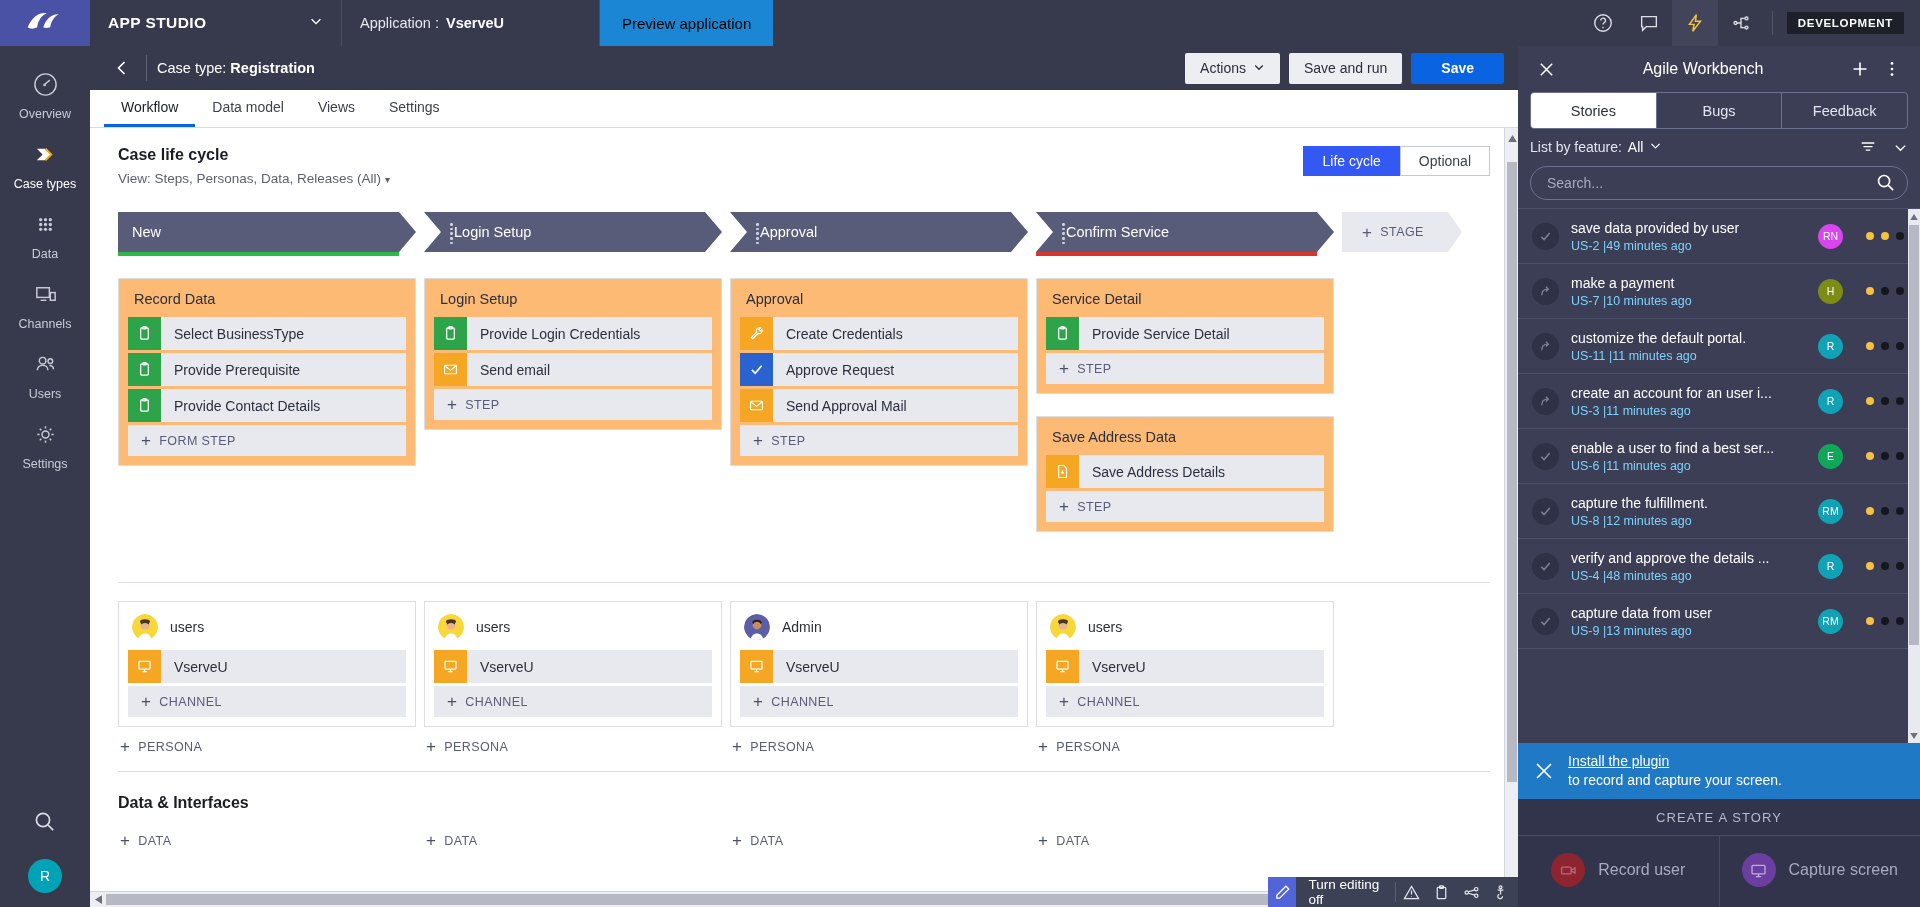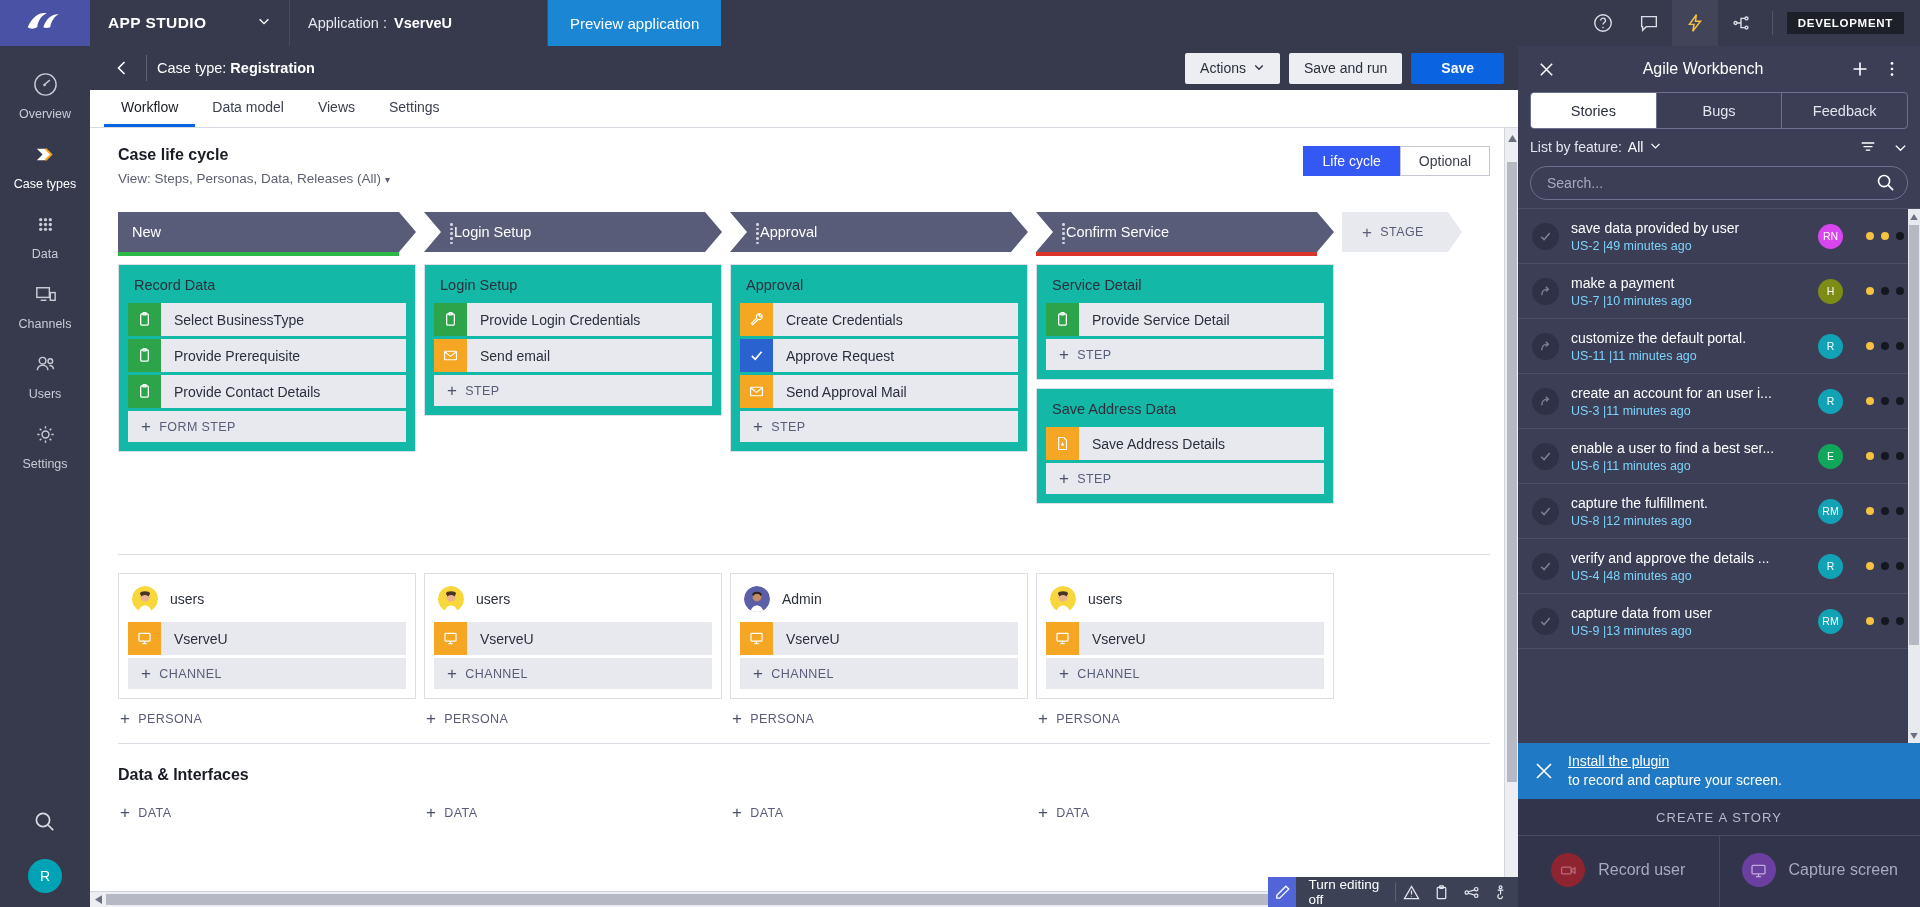--- a/index.html
+++ b/index.html
@@ -14,33 +14,33 @@
   
   .topbar {
     height: 46px; background: #373a4d; display: flex; align-items: stretch;
     flex: 0 0 46px; color: #fff; position: relative; z-index: 40;
   }
   .logo-cell {
     width: 90px; background: #4a52a6; display: flex; align-items: center; justify-content: center;
   }
   .logo-cell svg { width: 42px; height: 26px; }
   .studio-cell {
-    width: 200px; display: flex; align-items: center; padding: 0 18px;
+    width: 252px; display: flex; align-items: center; padding: 0 18px;
     border-right: 1px solid #4a4d60; justify-content: space-between;
   }
   .studio-label { font-size: 15.5px; font-weight: bold; letter-spacing: .4px; }
   .app-cell {
     width: 258px; display: flex; align-items: center; padding: 0 18px; gap: 7px;
     border-right: 1px solid #4a4d60; font-size: 14.5px;
   }
   .app-cell .lbl { color: #e6e7ee; }
   .app-cell .val { font-weight: bold; color: #fff; }
   .preview-btn {
     background: #1b86d4; display: flex; align-items: center; padding: 0 22px;
-    font-size: 15px; color: #ffffff; cursor: pointer;
+    font-size: 15px; color: #000000; cursor: pointer;
   }
   .topbar-spacer { flex: 1; }
   .top-icons { display: flex; align-items: stretch; }
   .top-icon {
     width: 46px; display: flex; align-items: center; justify-content: center; cursor: pointer;
   }
   .top-icon.active { background: #42455a; }
   .top-icon svg { width: 22px; height: 22px; }
   .top-divider { width: 1px; background: #52556a; margin: 11px 8px; }
   .dev-badge {
@@ -131,21 +131,21 @@
   .chev.notch {
     clip-path: polygon(0 0, calc(100% - 17px) 0, 100% 50%, calc(100% - 17px) 100%, 0 100%, 17px 50%);
     padding-left: 30px;
   }
   .chev .grip { position: absolute; left: 22px; top: 11px; width: 4px; height: 18px; }
   .chev.notch .grip { left: 26px; }
   .grip i { display: block; width: 2.5px; height: 2.5px; background: #cfd2e2; margin-bottom: 2.2px; border-radius: 50%; }
   .chev-underline { height: 4px; width: 281px; }
   .stage-body { }
   .card {
-    background: #14b8a6; border: 1px solid #dcdee5; margin-top: 8px; padding: 10px 9px 9px;
+    background: #fdba74; border: 1px solid #dcdee5; margin-top: 22px; padding: 10px 9px 9px;
   }
   .card-title { font-size: 14.5px; color: #2b2f3d; padding: 2px 4px 10px 6px; }
   .step {
     display: flex; align-items: stretch; background: #e7e9ee; margin-bottom: 3px; height: 33px;
     cursor: pointer;
   }
   .step-ic { width: 33px; flex: 0 0 33px; display: flex; align-items: center; justify-content: center; }
   .step-ic svg { width: 17px; height: 17px; }
   .ic-green { background: #2da44a; }
   .ic-orange { background: #f5a623; }

